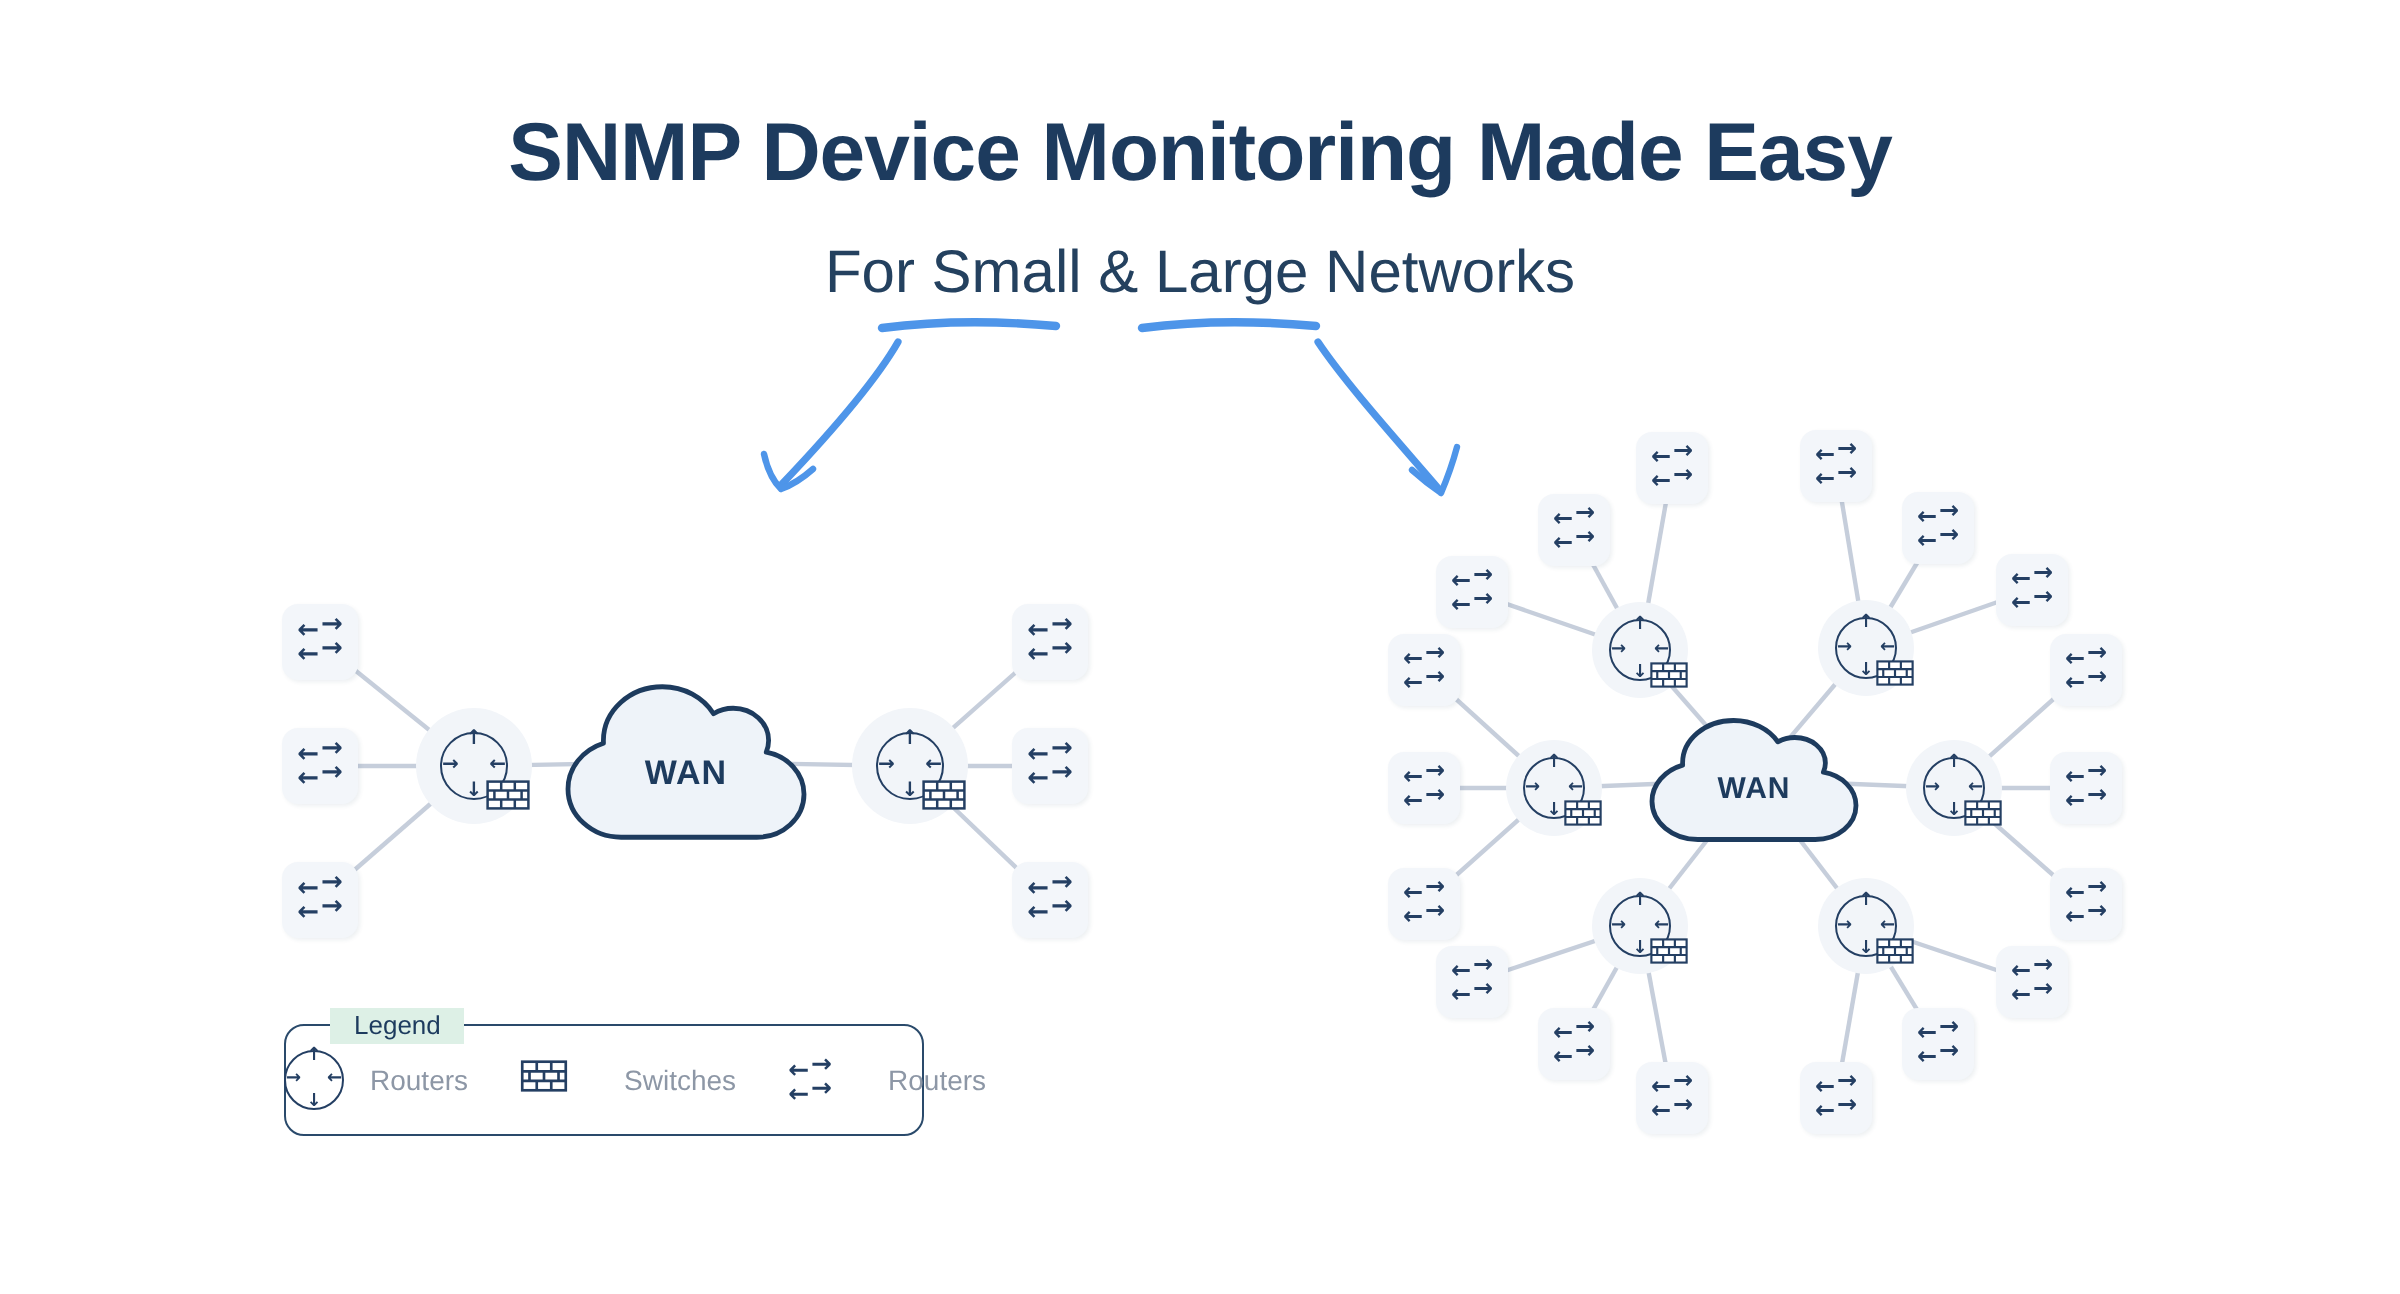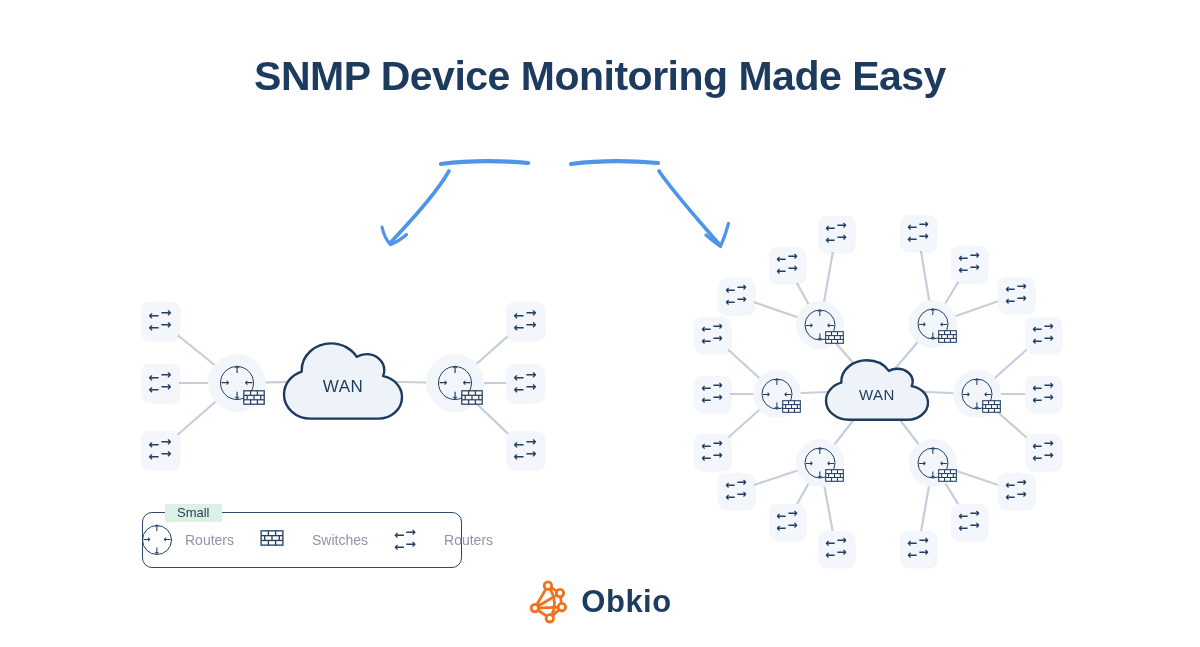--- a/index.html
+++ b/index.html
@@ -42,21 +42,21 @@
   .rc .up   { top:-2px;    left:50%; transform:translateX(-50%); }
   .rc .down { bottom:-2px; left:50%; transform:translateX(-50%); }
   .rc .inl  { left:0;  top:50%; transform:translateY(-52%); }
   .rc .inr  { right:0; top:50%; transform:translateY(-52%); }
   .fw { position:absolute; }
 
   .cloud-node { position:absolute; z-index:3; }
   .cloud-node svg { position:absolute; inset:0; overflow:visible; }
   .cloud-label {
     position:absolute; inset:0; display:flex; align-items:center; justify-content:center;
-    color:#1d3b5e; font-weight:400; letter-spacing:0.5px;
+    color:#1d3b5e; font-weight:700; letter-spacing:0.5px;
   }
 
   
   .legend {
     position:absolute; z-index:5; left:142px; top:512px; width:318px; height:54px;
     border:1.6px solid #2a4a6b; border-radius:10px; background:#ffffff;
   }
   .legend-tag {
     position:absolute; top:-9px; left:22px; background:#ddf0e6; color:#1d3b5e;
     font-size:13px; padding:1px 12px; line-height:16px;
@@ -73,20 +73,21 @@
     display:flex; align-items:center; gap:12px;
   }
   .logo-text { font-size:31px; font-weight:600; color:#1d3c5e; letter-spacing:0.5px; }
 </style>
 </head>
 <body>
 
 <div class="canvas">
 
   <h1 class="title">SNMP Device Monitoring Made Easy</h1>
+  <h2 class="subtitle">For Small &amp; Large Networks</h2>
 
   <svg id="edges" class="layer">
       <line x1="160" y1="321" x2="237" y2="383" stroke="#c6cedb" stroke-width="2.2"></line>
       <line x1="160" y1="383" x2="237" y2="383" stroke="#c6cedb" stroke-width="2.2"></line>
       <line x1="160" y1="450" x2="237" y2="383" stroke="#c6cedb" stroke-width="2.2"></line>
       <line x1="525" y1="321" x2="455" y2="383" stroke="#c6cedb" stroke-width="2.2"></line>
       <line x1="525" y1="383" x2="455" y2="383" stroke="#c6cedb" stroke-width="2.2"></line>
       <line x1="525" y1="450" x2="455" y2="383" stroke="#c6cedb" stroke-width="2.2"></line>
       <line x1="237" y1="383" x2="343" y2="381" stroke="#c6cedb" stroke-width="2.2"></line>
       <line x1="455" y1="383" x2="343" y2="381" stroke="#c6cedb" stroke-width="2.2"></line>
@@ -536,21 +537,21 @@
       </div>
       <div class="cloud-node" style="left: 826px; top: 356px; width: 102px; height: 68px;">
         <svg width="102" height="68" viewBox="0 0 640 512" preserveAspectRatio="none">
       <path d="M0 336c0 79.5 64.5 144 144 144H512c70.7 0 128-57.3 128-128c0-61.9-44-113.6-102.4-125.4c4.1-10.7 6.4-22.4 6.4-34.6c0-53-43-96-96-96c-19.7 0-38.1 6-53.3 16.2C367 64.2 315.3 32 256 32C167.6 32 96 103.6 96 192c0 2.7 .1 5.4 .2 8.1C40.2 219.8 0 273.2 0 336z" fill="#eef3f9" stroke="#1d3b5e" stroke-width="2.4" vector-effect="non-scaling-stroke" stroke-linejoin="round"></path>
         </svg>
     <div class="cloud-label" style="font-size:15px;padding-top:9px">WAN</div>
       </div>
     </div>
 
   <div class="legend">
-    <div class="legend-tag">Small</div>
+    <div class="legend-tag">Legend</div>
     <div class="legend-items">
       <span class="legend-icon router" id="lg-router">
           <div class="rc" style="width:28px;height:28px;left:50%;top:50%;transform:translate(-50%,-50%);font-size:9px">
     <span class="up">↑</span>
             <span class="down">↓</span>
             <span class="inl">→</span>
             <span class="inr">←</span>
           </div>
         </span>
       <span class="legend-label">Routers</span>
@@ -576,28 +577,14 @@
           <span class="sw-row">
               <span>←</span>
               <span class="ar-r">→</span>
             </span>
           </span>
         </span>
       <span class="legend-label" style="margin-right:0;">Routers</span>
     </div>
   </div>
 
-  <div class="logo">
-    <svg width="41" height="45" viewBox="0 0 44 48" fill="none" stroke="#f2711f" stroke-width="3" stroke-linecap="round">
-      <path d="M7 31 L21 7 L34 15 L36 30 L23 42 Z"></path>
-      <path d="M21 7 C 30 19 30 32 23 42"></path>
-      <path d="M7 31 L34 15"></path>
-      <path d="M7 31 L36 30"></path>
-      <circle cx="21" cy="7" r="4" fill="#ffffff"></circle>
-      <circle cx="34" cy="15" r="4" fill="#ffffff"></circle>
-      <circle cx="36" cy="30" r="4" fill="#ffffff"></circle>
-      <circle cx="23" cy="42" r="4" fill="#ffffff"></circle>
-      <circle cx="7" cy="31" r="4" fill="#ffffff"></circle>
-    </svg>
-    <span class="logo-text">Obkio</span>
-  </div>
 
 </div>
 
 </body></html>

